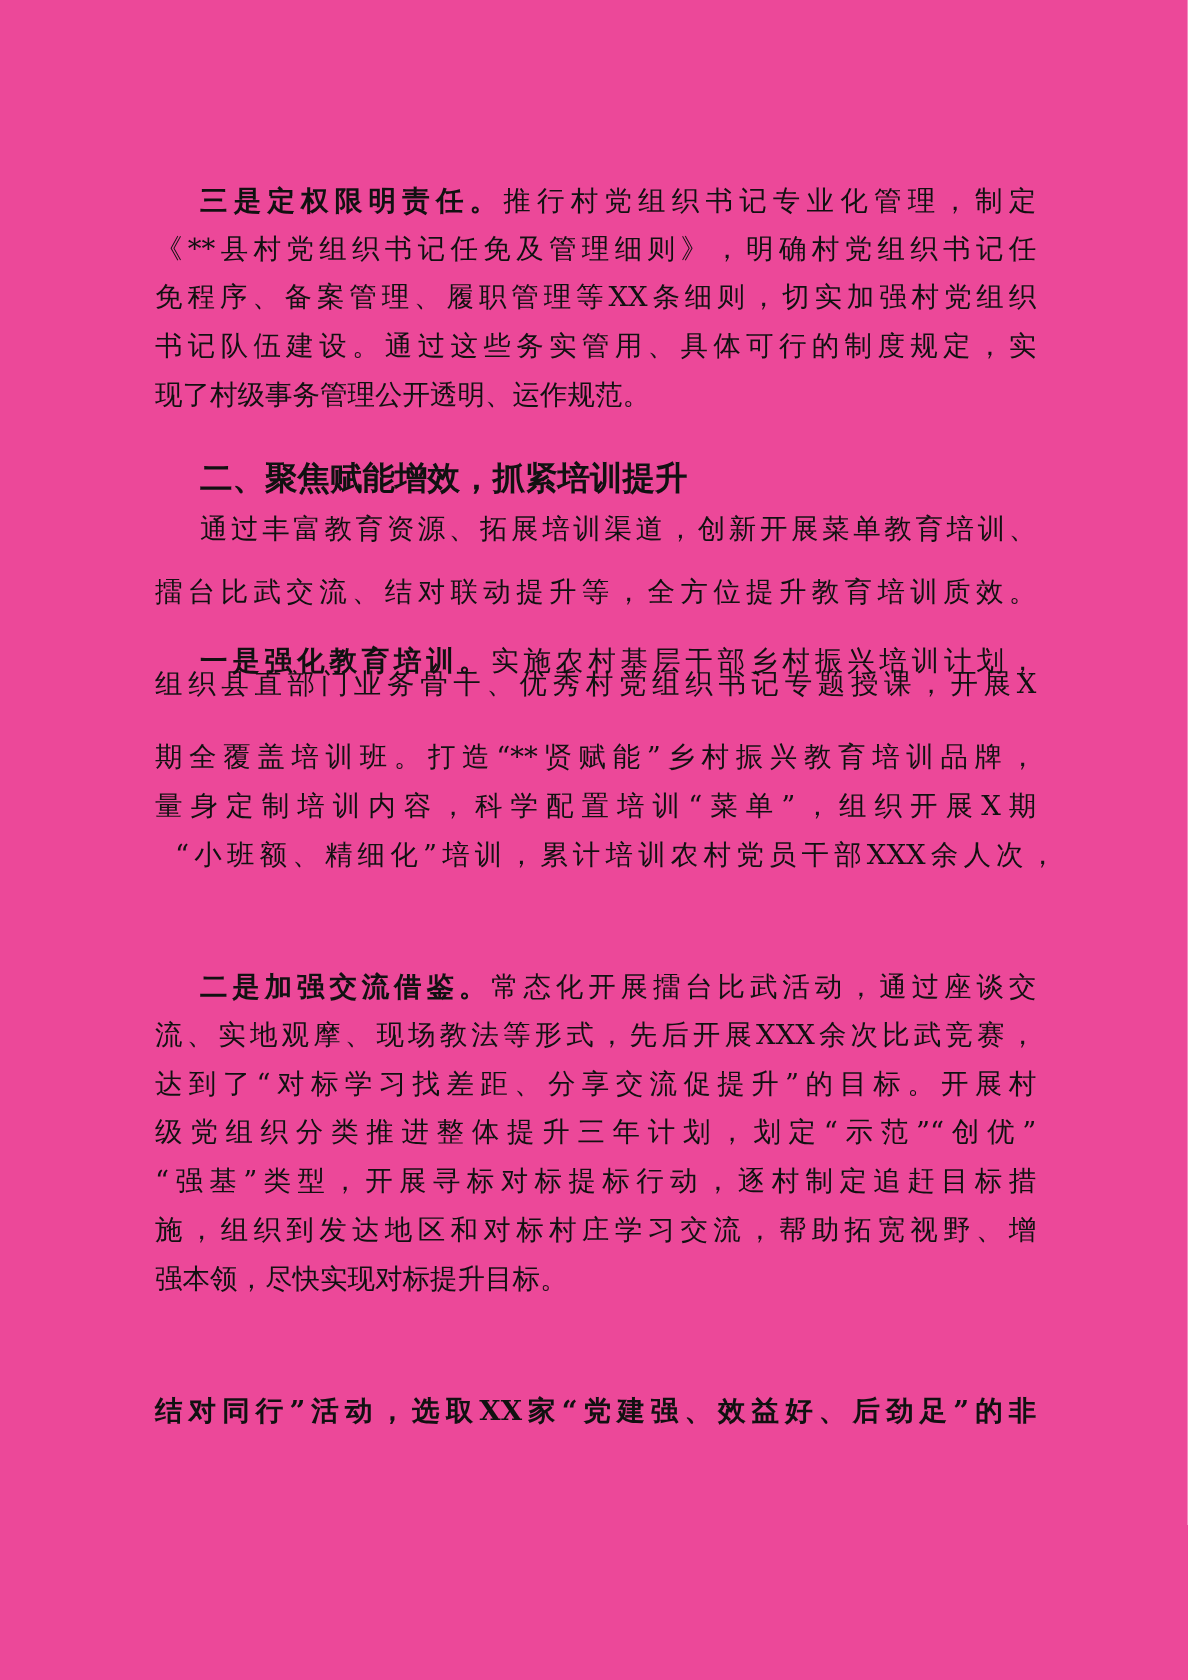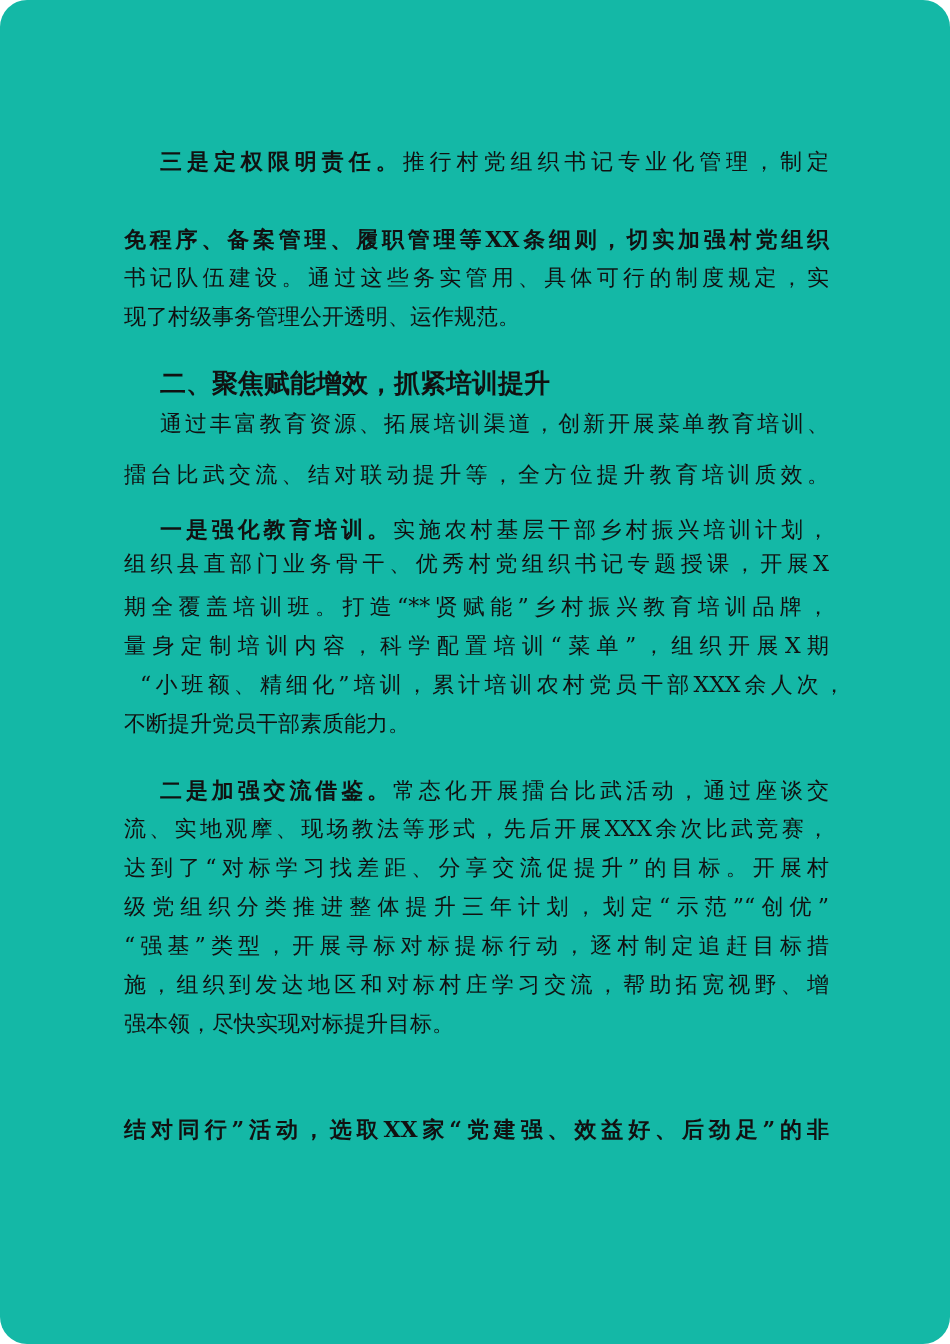--- a/index.html
+++ b/index.html
@@ -1,21 +1,21 @@
 <!DOCTYPE html>
 <html><head>
   <meta charset="utf-8">
   <style>
     html, body { margin: 0; padding: 0; background: #ffffff; }
     body {
       width: 950px; height: 1344px; position: relative; overflow: hidden;
       font-family: "DejaVu Serif", "Liberation Serif", serif;
       color: #111111;
     }
-    .page { position: absolute; left: 0; top: 0; width: 950px; height: 1344px; background: #14b8a6; border-radius: 27px; }
+    .page { position: absolute; left: 0; top: 0; width: 950px; height: 1344px; background: #ec4899; }
     .line {
       position: absolute; left: 124px; width: 705px;
       font-size: 22px; line-height: 30px; height: 30px;
       white-space: nowrap; text-align: justify; text-align-last: justify;
       letter-spacing: 0px;
     }
     .line.last { text-align-last: left; }
     .line.indent { left: 160px; width: 669px; }
     .lead { font-weight: bold; }
     .heading {
@@ -23,35 +23,35 @@
       font-family: "DejaVu Sans", "Liberation Sans", sans-serif; font-weight: bold;
       white-space: nowrap;
     }
   </style>
 </head>
 <body>
 
 <div class="page">
 
   <div class="line indent" style="top:146px;"><span class="lead">三是定权限明责任。</span><span>推行村党组织书记专业化管理，制定</span></div>
-  <div class="line" style="top:224px;font-weight:bold;">免程序、备案管理、履职管理等XX条细则，切实加强村党组织</div>
+  <div class="line" style="top:185px;">《**县村党组织书记任免及管理细则》，明确村党组织书记任</div>
+  <div class="line" style="top:224px;">免程序、备案管理、履职管理等XX条细则，切实加强村党组织</div>
   <div class="line" style="top:263px;">书记队伍建设。通过这些务实管用、具体可行的制度规定，实</div>
   <div class="line last" style="top:302px;">现了村级事务管理公开透明、运作规范。</div>
 
   <div class="heading" style="top:368px;">二、聚焦赋能增效，抓紧培训提升</div>
 
   <div class="line indent" style="top:409px;">通过丰富教育资源、拓展培训渠道，创新开展菜单教育培训、</div>
   <div class="line" style="top:448px;margin-top:12px;">擂台比武交流、结对联动提升等，全方位提升教育培训质效。</div>
 
   <div class="line indent" style="top:514px;"><span class="lead">一是强化教育培训。</span><span>实施农村基层干部乡村振兴培训计划，</span></div>
-  <div class="line" style="top:549px;">组织县直部门业务骨干、优秀村党组织书记专题授课，开展X</div>
+  <div class="line" style="top:533px;">组织县直部门业务骨干、优秀村党组织书记专题授课，开展X</div>
   <div class="line" style="top:592px;">期全覆盖培训班。打造“**贤赋能”乡村振兴教育培训品牌，</div>
   <div class="line" style="top:631px;">量身定制培训内容，科学配置培训“菜单”，组织开展X期</div>
   <div class="line" style="top:670px;margin-left:16px;">“小班额、精细化”培训，累计培训农村党员干部XXX余人次，</div>
-  <div class="line last" style="top:709px;">不断提升党员干部素质能力。</div>
 
   <div class="line indent" style="top:775px;"><span class="lead">二是加强交流借鉴。</span><span>常态化开展擂台比武活动，通过座谈交</span></div>
   <div class="line" style="top:814px;">流、实地观摩、现场教法等形式，先后开展XXX余次比武竞赛，</div>
   <div class="line" style="top:853px;">达到了“对标学习找差距、分享交流促提升”的目标。开展村</div>
   <div class="line" style="top:892px;">级党组织分类推进整体提升三年计划，划定“示范”“创优”</div>
   <div class="line" style="top:931px;">“强基”类型，开展寻标对标提标行动，逐村制定追赶目标措</div>
   <div class="line" style="top:970px;">施，组织到发达地区和对标村庄学习交流，帮助拓宽视野、增</div>
   <div class="line last" style="top:1009px;">强本领，尽快实现对标提升目标。</div>
 
   <div class="line" style="top:1114px;font-weight:bold;">结对同行”活动，选取XX家“党建强、效益好、后劲足”的非</div>

